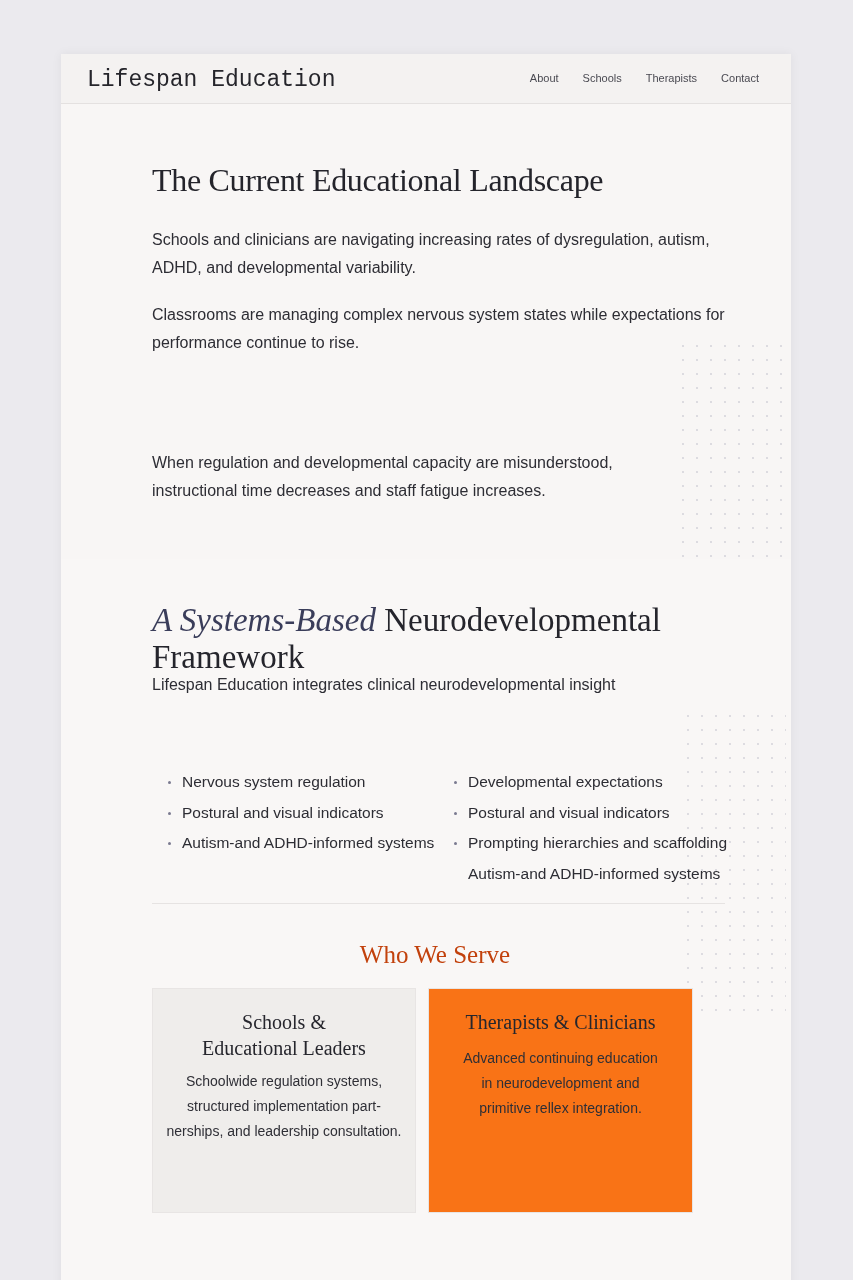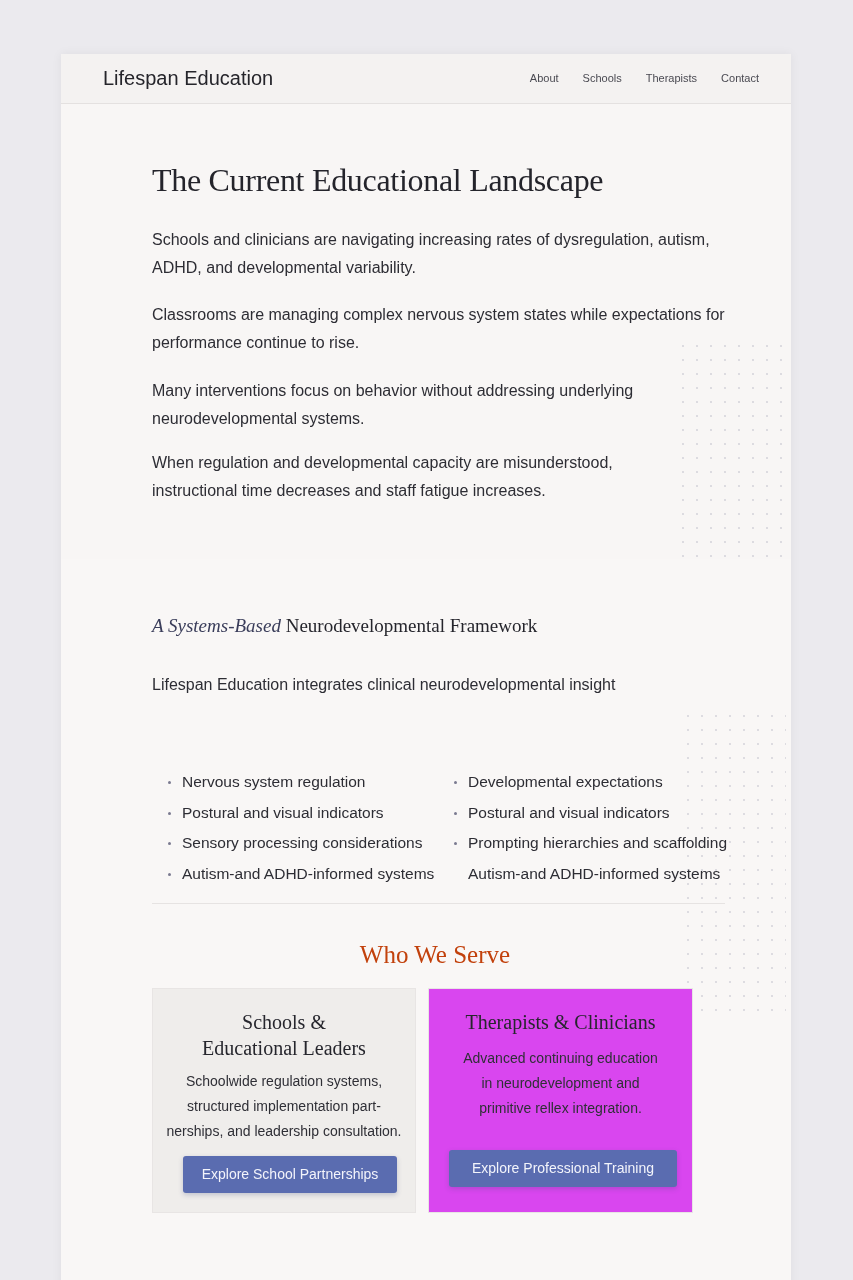--- a/index.html
+++ b/index.html
@@ -14,21 +14,21 @@
     background: #f9f7f6;
     box-shadow: 0 0 10px rgba(0,0,0,0.06);
   }
   .topbar {
     position: absolute; left: 0; top: 0; width: 730px; height: 49px;
     background: #f4f2f1;
     border-bottom: 1px solid #e4e1e0;
   }
   .brand {
     position: absolute; left: 26px; top: 13px;
-    font-family: Liberation Sans, sans-serif; font-size: 20px; color: #25252b; margin-left: 16px;
+    font-family: Liberation Mono, monospace; font-size: 23px; color: #25252b;
   }
   .nav { position: absolute; right: 32px; top: 18px; display: flex; gap: 0; }
   .nav a {
     font-size: 11px; color: #4a4a52; text-decoration: none; margin-left: 24px;
   }
   .dots {
     position: absolute;
     background-image: radial-gradient(circle, rgba(150,150,170,0.35) 1px, transparent 1.4px);
     background-size: 14px 14px;
   }
@@ -36,42 +36,42 @@
   h1.title {
     position: absolute; left: 91px; top: 108px; margin: 0;
     font-family: "Liberation Serif", serif; font-weight: normal; font-size: 32px; color: #24242b;
     letter-spacing: -0.3px;
   }
   .para {
     position: absolute; left: 91px; width: 580px; margin: 0;
     font-size: 16px; line-height: 28px; color: #2d2d34;
   }
   h2.framework {
-    position: absolute; left: 91px; top: 561px; margin: 0;
-    font-family: "Liberation Serif", serif; font-weight: normal; font-size: 19px; color: #25252c;
+    position: absolute; left: 91px; top: 548px; margin: 0;
+    font-family: "Liberation Serif", serif; font-weight: normal; font-size: 33px; color: #25252c;
   }
   h2.framework em { font-style: italic; color: #3a3d5a; }
   .bullets { position: absolute; top: 697px; margin: 16px; padding: 0; list-style: none; }
   .bullets li {
     font-size: 15.5px; color: #2d2d34; height: 30.7px; line-height: 30px; position: relative; padding-left: 14px; white-space: nowrap;
   }
   .bullets li .dot {
     position: absolute; left: 0; top: 14px; width: 3px; height: 3px; border-radius: 50%; background: #7a7a90;
   }
   .divider { position: absolute; left: 91px; top: 849px; width: 573px; height: 1px; background: #e6e3e2; }
   h2.serve {
     position: absolute; left: 0; width: 724px; top: 875px; margin: 12px; text-align: center;
     font-family: "Liberation Serif", serif; font-weight: normal; font-size: 25px; color: #c2410c;
   }
   .card {
     position: absolute; top: 934px; height: 225px; text-align: center;
     border: 1px solid #e8e5e4; box-sizing: border-box;
   }
   .card.c1 { left: 91px; width: 264px; background: #efedeb; }
-  .card.c2 { left: 367px; width: 265px; background: #d946ef; }
+  .card.c2 { left: 367px; width: 265px; background: #f97316; }
   .card h3 {
     margin: 0; font-family: "Liberation Serif", serif; font-weight: normal; font-size: 20px; color: #26262d; line-height: 26px;
   }
   .card p { margin: 0; font-size: 14px; line-height: 25px; color: #2f2f36; }
   .btn {
     position: absolute; display: block; background: #5a6cb0; color: #f3f4fb; font-size: 14px;
     border-radius: 3px; box-shadow: 0 2px 5px rgba(60,70,120,0.25); text-align: center; line-height: 37px; height: 37px;
     text-decoration: none; border: none;
   }
 </style>
@@ -90,32 +90,30 @@
     </nav>
   </div>
 
   <div class="section1"></div>
   <div class="dots" style="left:615px; top:285px; width:110px; height:220px; opacity:0.8;"></div>
   <div class="dots" style="left:620px; top:655px; width:105px; height:310px; opacity:0.8;"></div>
 
   <h1 class="title">The Current Educational Landscape</h1>
   <p class="para" style="top:172px;">Schools and clinicians are navigating increasing rates of dysregulation, autism, ADHD, and developmental variability.</p>
   <p class="para" style="top:247px;">Classrooms are managing complex nervous system states while expectations for performance continue to rise.</p>
-  <p class="para" style="top:323px; width:520px;">Many interventions focus on behavior without addressing underlying neurodevelopmental systems.</p>
   <p class="para" style="top:395px; width:500px;">When regulation and developmental capacity are misunderstood, instructional time decreases and staff fatigue increases.</p>
 
   <h2 class="framework"><em>A Systems-Based</em> <span>Neurodevelopmental Framework</span></h2>
   <p class="para" style="top:617px; line-height:27px;">
     <span>Lifespan Education integrates clinical neurodevelopmental insight</span><br>
   </p>
 
   <ul class="bullets" style="left:91px;">
     <li><span class="dot"></span><span>Nervous system regulation</span></li>
     <li><span class="dot"></span><span>Postural and visual indicators</span></li>
-    <li><span class="dot"></span><span>Sensory processing considerations</span></li>
     <li><span class="dot"></span><span>Autism-and ADHD-informed systems</span></li>
   </ul>
   <ul class="bullets" style="left:377px;">
     <li><span class="dot"></span><span>Developmental expectations</span></li>
     <li><span class="dot"></span><span>Postural and visual indicators</span></li>
     <li><span class="dot"></span><span>Prompting hierarchies and scaffolding</span></li>
     <li><span>Autism-and ADHD-informed systems</span></li>
   </ul>
 
   <div class="divider"></div>
@@ -125,26 +123,24 @@
   <div class="card c1">
     <h3 style="margin-top:20px;">
       <span>Schools &amp;</span><br>
       <span>Educational Leaders</span>
     </h3>
     <p style="margin-top:8px;">
       <span>Schoolwide regulation systems,</span><br>
       <span>structured implementation part-</span><br>
       <span>nerships, and leadership consultation.</span>
     </p>
-    <a href="#" class="btn" style="left:30px; top:167px; width:214px;">Explore School Partnerships</a>
   </div>
 
   <div class="card c2">
     <h3 style="margin-top:20px;">Therapists &amp; Clinicians</h3>
     <p style="margin-top:11px;">
       <span>Advanced continuing education</span><br>
       <span>in neurodevelopment and</span><br>
       <span>primitive rellex integration.</span>
     </p>
-    <a href="#" class="btn" style="left:20px; top:161px; width:228px;">Explore Professional Training</a>
   </div>
 
 </div>
 
 </body></html>

